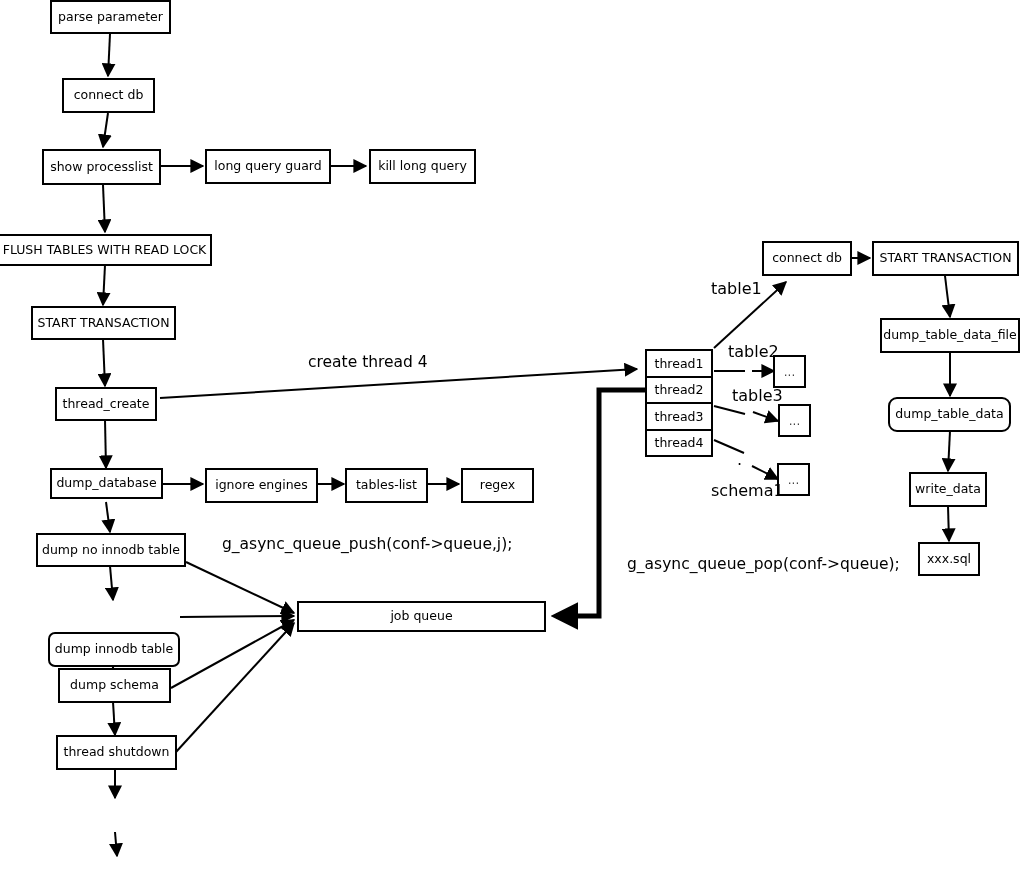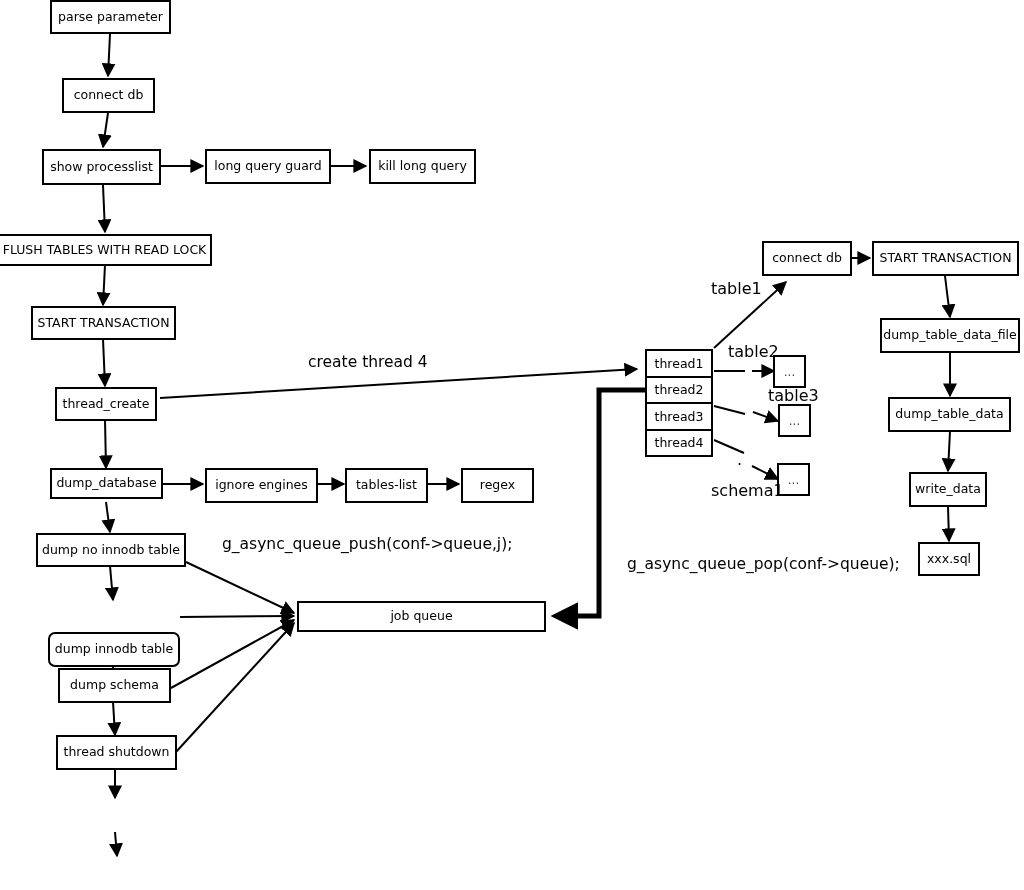--- a/index.html
+++ b/index.html
@@ -290,21 +290,21 @@
   </div>
 
   <div class="node" style="left:872px; top:241px; width:147px; height:35px;">
     <span>START TRANSACTION</span>
   </div>
 
   <div class="node" style="left:880px; top:318px; width:140px; height:35px;">
     <span>dump_table_data_file</span>
   </div>
 
-  <div class="node" style="left:888px; top:397px; width:123px; height:35px;">
+  <div class="node" style="left:888px; top:397px; width:123px; height:35px;border-radius:9px;">
     <span>dump_table_data</span>
   </div>
 
   <div class="node" style="left:909px; top:472px; width:78px; height:35px;">
     <span>write_data</span>
   </div>
 
   <div class="node" style="left:918px; top:542px; width:62px; height:34px;">
     <span>xxx.sql</span>
   </div>
@@ -312,19 +312,19 @@
   <div class="free-label label-lg" style="left:308px; top:355px;">create thread 4</div>
 
   <div class="free-label label-lg" style="left:222px; top:537px;">g_async_queue_push(conf-&gt;queue,j);</div>
 
   <div class="free-label label-lg" style="left:627px; top:557px;">g_async_queue_pop(conf-&gt;queue);</div>
 
   <div class="free-label label-sm" style="left:711px; top:281px;">table1</div>
 
   <div class="free-label label-sm" style="left:728px; top:344px;">table2</div>
 
-  <div class="free-label label-sm" style="left:732px; top:388px;margin-left:36px;">table3</div>
+  <div class="free-label label-sm" style="left:732px; top:388px;">table3</div>
 
   <div class="free-label label-sm" style="left:711px; top:483px;">schema1</div>
 
   <div class="dot-label" style="left:737px; top:452px;">.</div>
 
 </div>
 
 </body></html>

